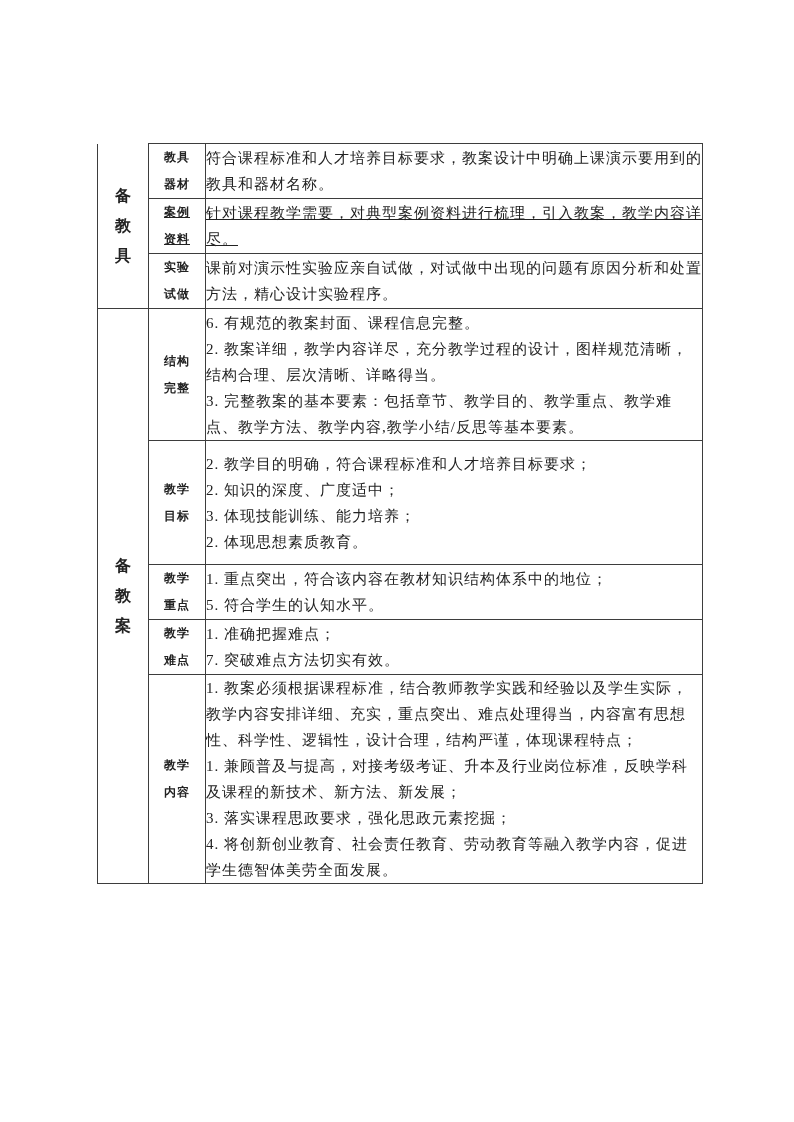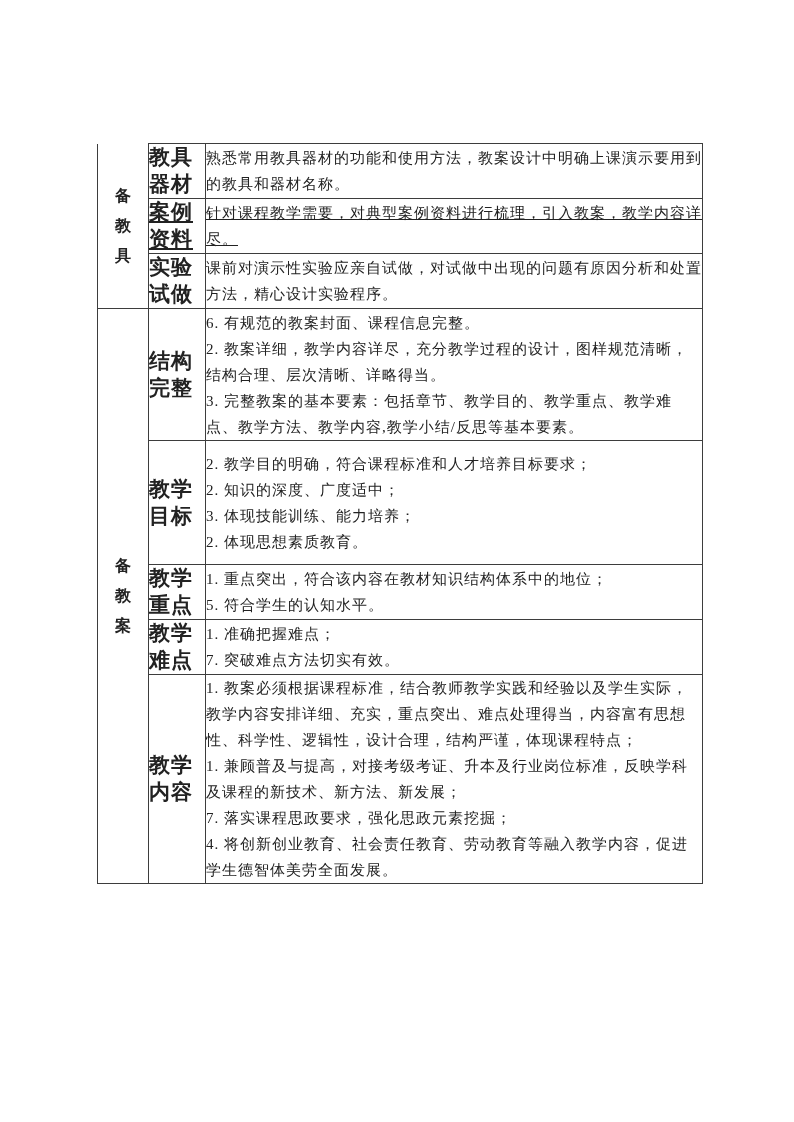--- a/index.html
+++ b/index.html
@@ -36,22 +36,23 @@
     background:#ffffff;
   }
   td.seclabel .vchar{
     display:block;
     line-height:30px;
     letter-spacing:0;
   }
   td.seclabel.open-top{border-top:none;}
 
   td.hdr{
+    text-align:center;
     font-weight:bold;
-    font-size:21px;
+    font-size:12px;
     letter-spacing:1px;
   }
   td.hdr .hline{display:block;line-height:27px;}
 
   td.body{
     font-size:15px;
     letter-spacing:1px;
     line-height:26px;
     padding-left:7px;
     padding-right:5px;
@@ -81,21 +82,21 @@
       <td class="seclabel open-top" rowspan="3">
         <span class="vchar">备</span>
         <span class="vchar">教</span>
         <span class="vchar">具</span>
       </td>
       <td class="hdr">
         <span class="hline">教具</span>
         <span class="hline">器材</span>
       </td>
       <td class="body">
-        <p>熟悉常用教具器材的功能和使用方法，教案设计中明确上课演示要用到的教具和器材名称。</p>
+        <p>符合课程标准和人才培养目标要求，教案设计中明确上课演示要用到的教具和器材名称。</p>
       </td>
     </tr>
     <tr class="h54">
       <td class="hdr">
         <span class="hline">案例</span>
         <span class="hline">资料</span>
       </td>
       <td class="body">
         <p>针对课程教学需要，对典型案例资料进行梳理，引入教案，教学内容详尽。</p>
       </td>
@@ -159,19 +160,19 @@
       </td>
     </tr>
     <tr class="h205">
       <td class="hdr">
         <span class="hline">教学</span>
         <span class="hline">内容</span>
       </td>
       <td class="body">
         <p>1. 教案必须根据课程标准，结合教师教学实践和经验以及学生实际，教学内容安排详细、充实，重点突出、难点处理得当，内容富有思想性、科学性、逻辑性，设计合理，结构严谨，体现课程特点；</p>
         <p>1. 兼顾普及与提高，对接考级考证、升本及行业岗位标准，反映学科及课程的新技术、新方法、新发展；</p>
-        <p>7. 落实课程思政要求，强化思政元素挖掘；</p>
+        <p>3. 落实课程思政要求，强化思政元素挖掘；</p>
         <p>4. 将创新创业教育、社会责任教育、劳动教育等融入教学内容，促进学生德智体美劳全面发展。</p>
       </td>
     </tr>
   </tbody>
     </table>
 </div>
 
 </body></html>

